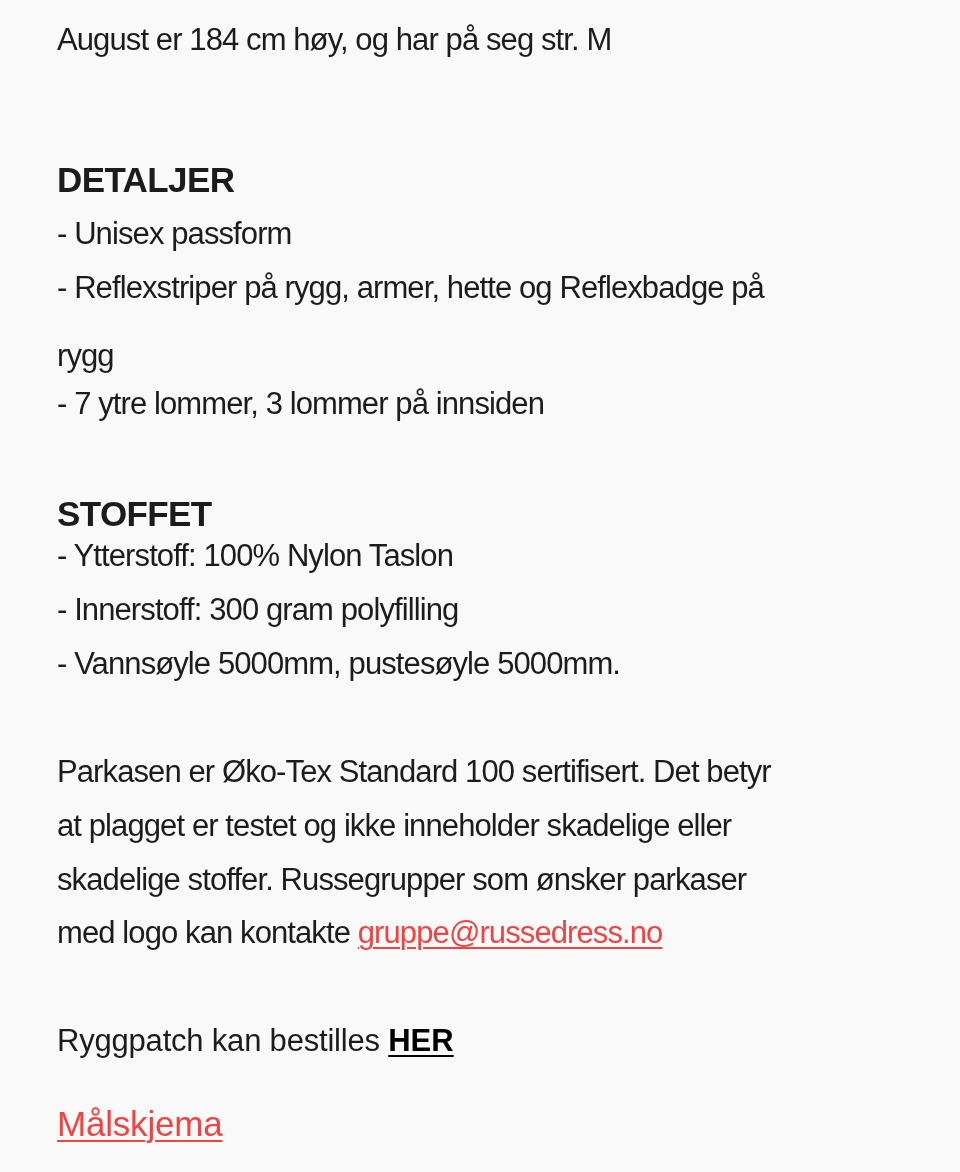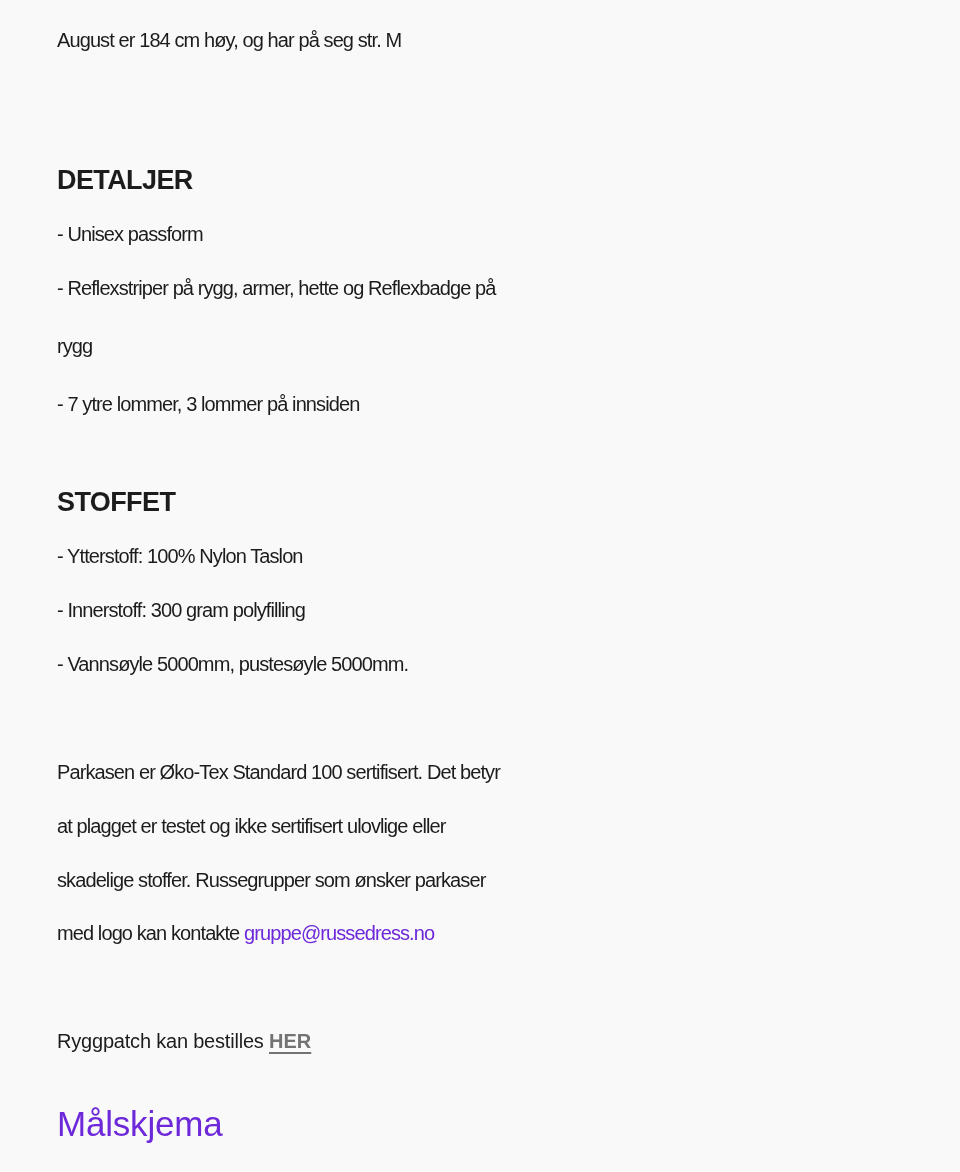--- a/index.html
+++ b/index.html
@@ -18,37 +18,38 @@
   .content {
     position: absolute;
     left: 57px;
     top: 0;
     width: 860px;
   }
   .line {
     position: absolute;
     left: 0;
     white-space: nowrap;
-    font-size: 20px;
+    font-size: 31px;
     line-height: 40px;
     letter-spacing: -0.9px;
   }
   .heading {
     font-weight: bold;
     letter-spacing: -0.6px;
-    font-size: 27px;
+    font-size: 35px;
   }
   .link {
-    color: #6d28d9;
+    color: #ef4444;
+    text-decoration: underline;
     text-decoration-thickness: 2px;
     text-underline-offset: 4px;
   }
   .link-strong {
     font-weight: bold;
-    color: #737373;
+    color: #000000;
     text-decoration: underline;
     text-decoration-thickness: 2px;
     text-underline-offset: 4px;
     letter-spacing: 0;
   }
   .alt {
     letter-spacing: -0.2px;
   }
   .small {
     font-size: 35px;
@@ -58,30 +59,30 @@
 </head>
 <body>
 
 <div class="content">
 
   <div class="line" style="top:20px;">August er 184 cm høy, og har på seg str. M</div>
 
   <div class="line heading" style="top:160px;">DETALJER</div>
   <div class="line" style="top:214px;">- Unisex passform</div>
   <div class="line" style="top:268px;">- Reflexstriper på rygg, armer, hette og Reflexbadge på</div>
-  <div class="line" style="top:326px;">rygg</div>
+  <div class="line" style="top:336px;">rygg</div>
   <div class="line" style="top:384px;">- 7 ytre lommer, 3 lommer på innsiden</div>
 
-  <div class="line heading" style="top:482px;text-align:right;">STOFFET</div>
+  <div class="line heading" style="top:494px;text-align:right;">STOFFET</div>
   <div class="line" style="top:536px;">- Ytterstoff: 100% Nylon Taslon</div>
   <div class="line" style="top:590px;">- Innerstoff: 300 gram polyfilling</div>
   <div class="line" style="top:644px;text-align:right;">- Vannsøyle 5000mm, pustesøyle 5000mm.</div>
 
   <div class="line" style="top:752px;text-align:center;">Parkasen er Øko-Tex Standard 100 sertifisert. Det betyr</div>
-  <div class="line" style="top:806px;">at plagget er testet og ikke sertifisert ulovlige eller</div>
+  <div class="line" style="top:806px;">at plagget er testet og ikke inneholder skadelige eller</div>
   <div class="line" style="top:860px;">skadelige stoffer. Russegrupper som ønsker parkaser</div>
   <div class="line" style="top:913px;"><span>med logo kan kontakte </span><a class="link">gruppe@russedress.no</a></div>
 
   <div class="line alt" style="top:1021px;"><span>Ryggpatch kan bestilles </span><a class="link-strong">HER</a></div>
 
   <div class="line small" style="top:1104px;"><a class="link">Målskjema</a></div>
 
 </div>
 
 </body></html>

